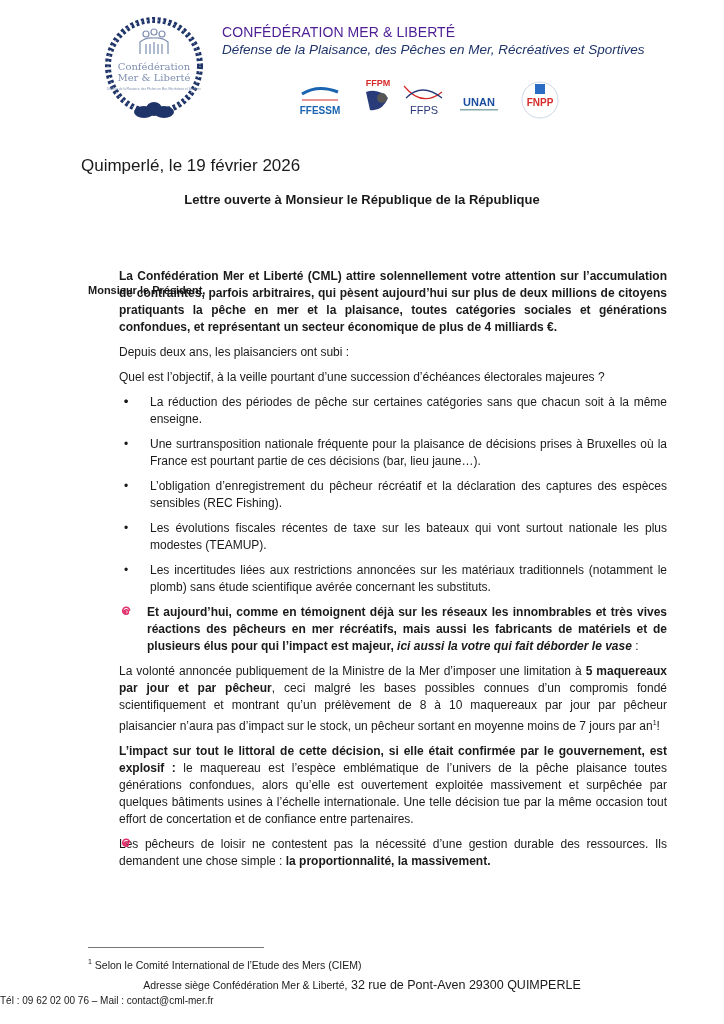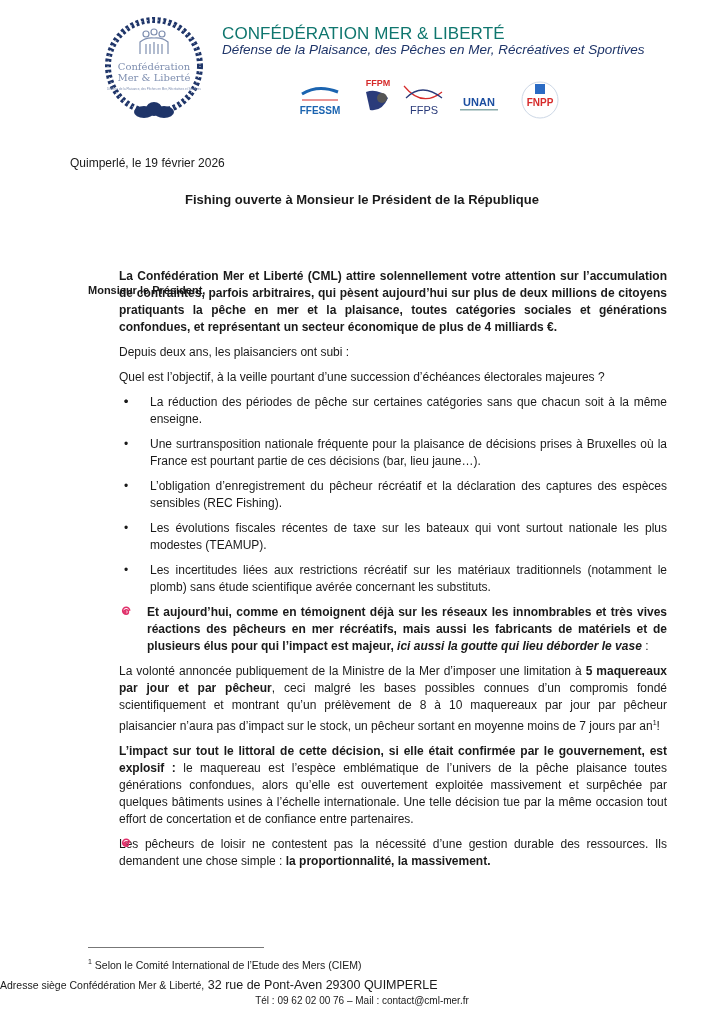--- a/index.html
+++ b/index.html
@@ -1,39 +1,39 @@
 <!DOCTYPE html>
 <html><head>
 <meta charset="utf-8">
 <style>
   html, body { margin:0; padding:0; background:#ffffff; }
   body { width:724px; height:1024px; position:relative; overflow:hidden;
          font-family:"Liberation Sans", sans-serif; color:#1a1a1a; }
   .logo { position:absolute; left:84px; top:14px; width:140px; height:110px; }
-  .org-name { position:absolute; left:222px; top:24px; font-size:17px; color:#0f766e; letter-spacing:0.1px; }
+  .org-name { position:absolute; left:222px; top:24px; font-size:14px; color:#4c1d95; letter-spacing:0.1px; }
   .org-tag { position:absolute; left:222px; top:42px; font-size:13.5px; font-style:italic; color:#1f3569; }
   .partners { position:absolute; left:298px; top:76px; width:300px; height:48px; }
   .partner { position:absolute; top:0; height:48px; }
-  .date { position:absolute; left:70px; top:156px; font-size:12px; }
+  .date { position:absolute; left:81px; top:156px; font-size:17px; }
   .title { position:absolute; left:0; width:724px; top:192px; text-align:center; font-size:13px; font-weight:bold; }
   .salutation { position:absolute; left:88px; top:236px; font-size:11px; font-weight:bold;margin-top:48px; }
   .body { position:absolute; left:88px; width:548px; font-size:12px; line-height:17px; text-align:justify;margin-left:31px; }
   .body p { margin:0 0 8px 0; }
   .bold { font-weight:bold; }
   .bi { font-weight:bold; font-style:italic; }
   ul.bullets { margin:0 0 6px 0; padding:0; list-style:none; }
   ul.bullets li { position:relative; padding-left:31px; margin-bottom:8px; }
   ul.bullets li .dot { position:absolute; left:5px; top:0; }
   .spiral-row { position:relative; padding-left:28px; margin-bottom:8px; }
   .spiral { position:absolute; left:0; top:2px; width:12px; height:12px; }
   .fn-rule { position:absolute; left:88px; top:947px; width:176px; height:1px; background:#777; }
   .footnote { position:absolute; left:88px; top:958px; font-size:10.5px; }
-  .addr { position:absolute; left:0; width:724px; top:978px; text-align:left; font-size:10.5px; color:#1a1a1a; }
+  .addr { position:absolute; left:0; width:724px; top:978px; text-align:center; font-size:10.5px; color:#1a1a1a; }
   .addr .big { font-size:12.5px; }
-  .contact { position:absolute; left:0; width:724px; top:995px; text-align:center; font-size:10px; }
+  .contact { position:absolute; left:0; width:724px; top:995px; text-align:left; font-size:10px; }
   sup { font-size:7px; }
 </style>
 </head>
 <body>
 
 <svg class="logo" viewBox="0 0 140 110">
   <g>
     <circle cx="70" cy="52" r="46" fill="none" stroke="#1f3569" stroke-width="6" stroke-dasharray="3 2.5"></circle>
     <circle cx="70" cy="52" r="46" fill="none" stroke="#ffffff" stroke-width="1" stroke-dasharray="1 4.5"></circle>
   </g>
@@ -78,40 +78,40 @@
     <rect x="6" y="33" width="38" height="1.5" fill="#8aa"></rect>
   </svg>
   <svg class="partner" style="left:222px;width:40px" viewBox="0 0 40 48">
     <circle cx="20" cy="24" r="18" fill="#fff" stroke="#cdd8e6" stroke-width="1"></circle>
     <rect x="15" y="8" width="10" height="10" fill="#2a6bc4"></rect>
     <text x="20" y="30" text-anchor="middle" font-size="10" font-weight="bold" fill="#d62b2b">FNPP</text>
   </svg>
 </div>
 
 <div class="date">Quimperlé, le 19 février 2026</div>
-<div class="title">Fishing ouverte à Monsieur le Président de la République</div>
+<div class="title">Lettre ouverte à Monsieur le République de la République</div>
 <div class="salutation">Monsieur le Président,</div>
 
 <div class="body" style="top:268px">
   <p class="bold">La Confédération Mer et Liberté (CML) attire solennellement votre attention sur l’accumulation de contraintes, parfois arbitraires, qui pèsent aujourd’hui sur plus de deux millions de citoyens pratiquants la pêche en mer et la plaisance, toutes catégories sociales et générations confondues, et représentant un secteur économique de plus de 4 milliards €.</p>
   <p>Depuis deux ans, les plaisanciers ont subi :</p>
   <p>Quel est l’objectif, à la veille pourtant d’une succession d’échéances électorales majeures ?</p>
   <ul class="bullets">
     <li><span class="dot">•</span></li>
     <li><span class="dot">•</span><span>La réduction des périodes de pêche sur certaines catégories sans que chacun soit à la même enseigne.</span></li>
     <li><span class="dot">•</span><span>Une surtransposition nationale fréquente pour la plaisance de décisions prises à Bruxelles où la France est pourtant partie de ces décisions (bar, lieu jaune…).</span></li>
     <li><span class="dot">•</span><span>L’obligation d’enregistrement du pêcheur récréatif et la déclaration des captures des espèces sensibles (REC Fishing).</span></li>
     <li><span class="dot">•</span><span>Les évolutions fiscales récentes de taxe sur les bateaux qui vont surtout nationale les plus modestes (TEAMUP).</span></li>
-    <li><span class="dot">•</span><span>Les incertitudes liées aux restrictions récréatif sur les matériaux traditionnels (notamment le plomb) sans étude scientifique avérée concernant les substituts.</span></li>
+    <li><span class="dot">•</span><span>Les incertitudes liées aux restrictions annoncées sur les matériaux traditionnels (notamment le plomb) sans étude scientifique avérée concernant les substituts.</span></li>
   </ul>
   <div class="spiral-row">
     <svg class="spiral" viewBox="0 0 12 12">
       <path d="M6 6 m0 -1 a1 1 0 1 1 -1 1 a2.2 2.2 0 1 1 2.2 2.2 a3.5 3.5 0 1 1 3.5 -3.5" fill="none" stroke="#e0306a" stroke-width="1.6"></path>
     </svg>
-    <span class="bold">Et aujourd’hui, comme en témoignent déjà sur les réseaux les innombrables et très vives réactions des pêcheurs en mer récréatifs, mais aussi les fabricants de matériels et de plusieurs élus pour qui l’impact est majeur, </span><span class="bi">ici aussi la goutte qui lieu déborder le vase</span><span> :</span>
+    <span class="bold">Et aujourd’hui, comme en témoignent déjà sur les réseaux les innombrables et très vives réactions des pêcheurs en mer récréatifs, mais aussi les fabricants de matériels et de plusieurs élus pour qui l’impact est majeur, </span><span class="bi">ici aussi la votre qui fait déborder le vase</span><span> :</span>
   </div>
   <p>
     <span>La volonté annoncée publiquement de la Ministre de la Mer d’imposer une limitation à </span><span class="bold">5 maquereaux par jour et par pêcheur</span><span>, ceci malgré les bases possibles connues d’un compromis fondé scientifiquement et montrant qu’un prélèvement de 8 à 10 maquereaux par jour par pêcheur plaisancier n’aura pas d’impact sur le stock, un pêcheur sortant en moyenne moins de 7 jours par an</span><sup>1</sup><span>!</span>
   </p>
   <p>
     <span class="bold">L’impact sur tout le littoral de cette décision, si elle était confirmée par le gouvernement, est explosif :</span><span> le maquereau est l’espèce emblématique de l’univers de la pêche plaisance toutes générations confondues, alors qu’elle est ouvertement exploitée massivement et surpêchée par quelques bâtiments usines à l’échelle internationale. Une telle décision tue par la même occasion tout effort de concertation et de confiance entre partenaires.</span>
   </p>
   <div class="spiral-row bold">
     <svg class="spiral" viewBox="0 0 12 12">
       <path d="M6 6 m0 -1 a1 1 0 1 1 -1 1 a2.2 2.2 0 1 1 2.2 2.2 a3.5 3.5 0 1 1 3.5 -3.5" fill="none" stroke="#e0306a" stroke-width="1.6"></path>

